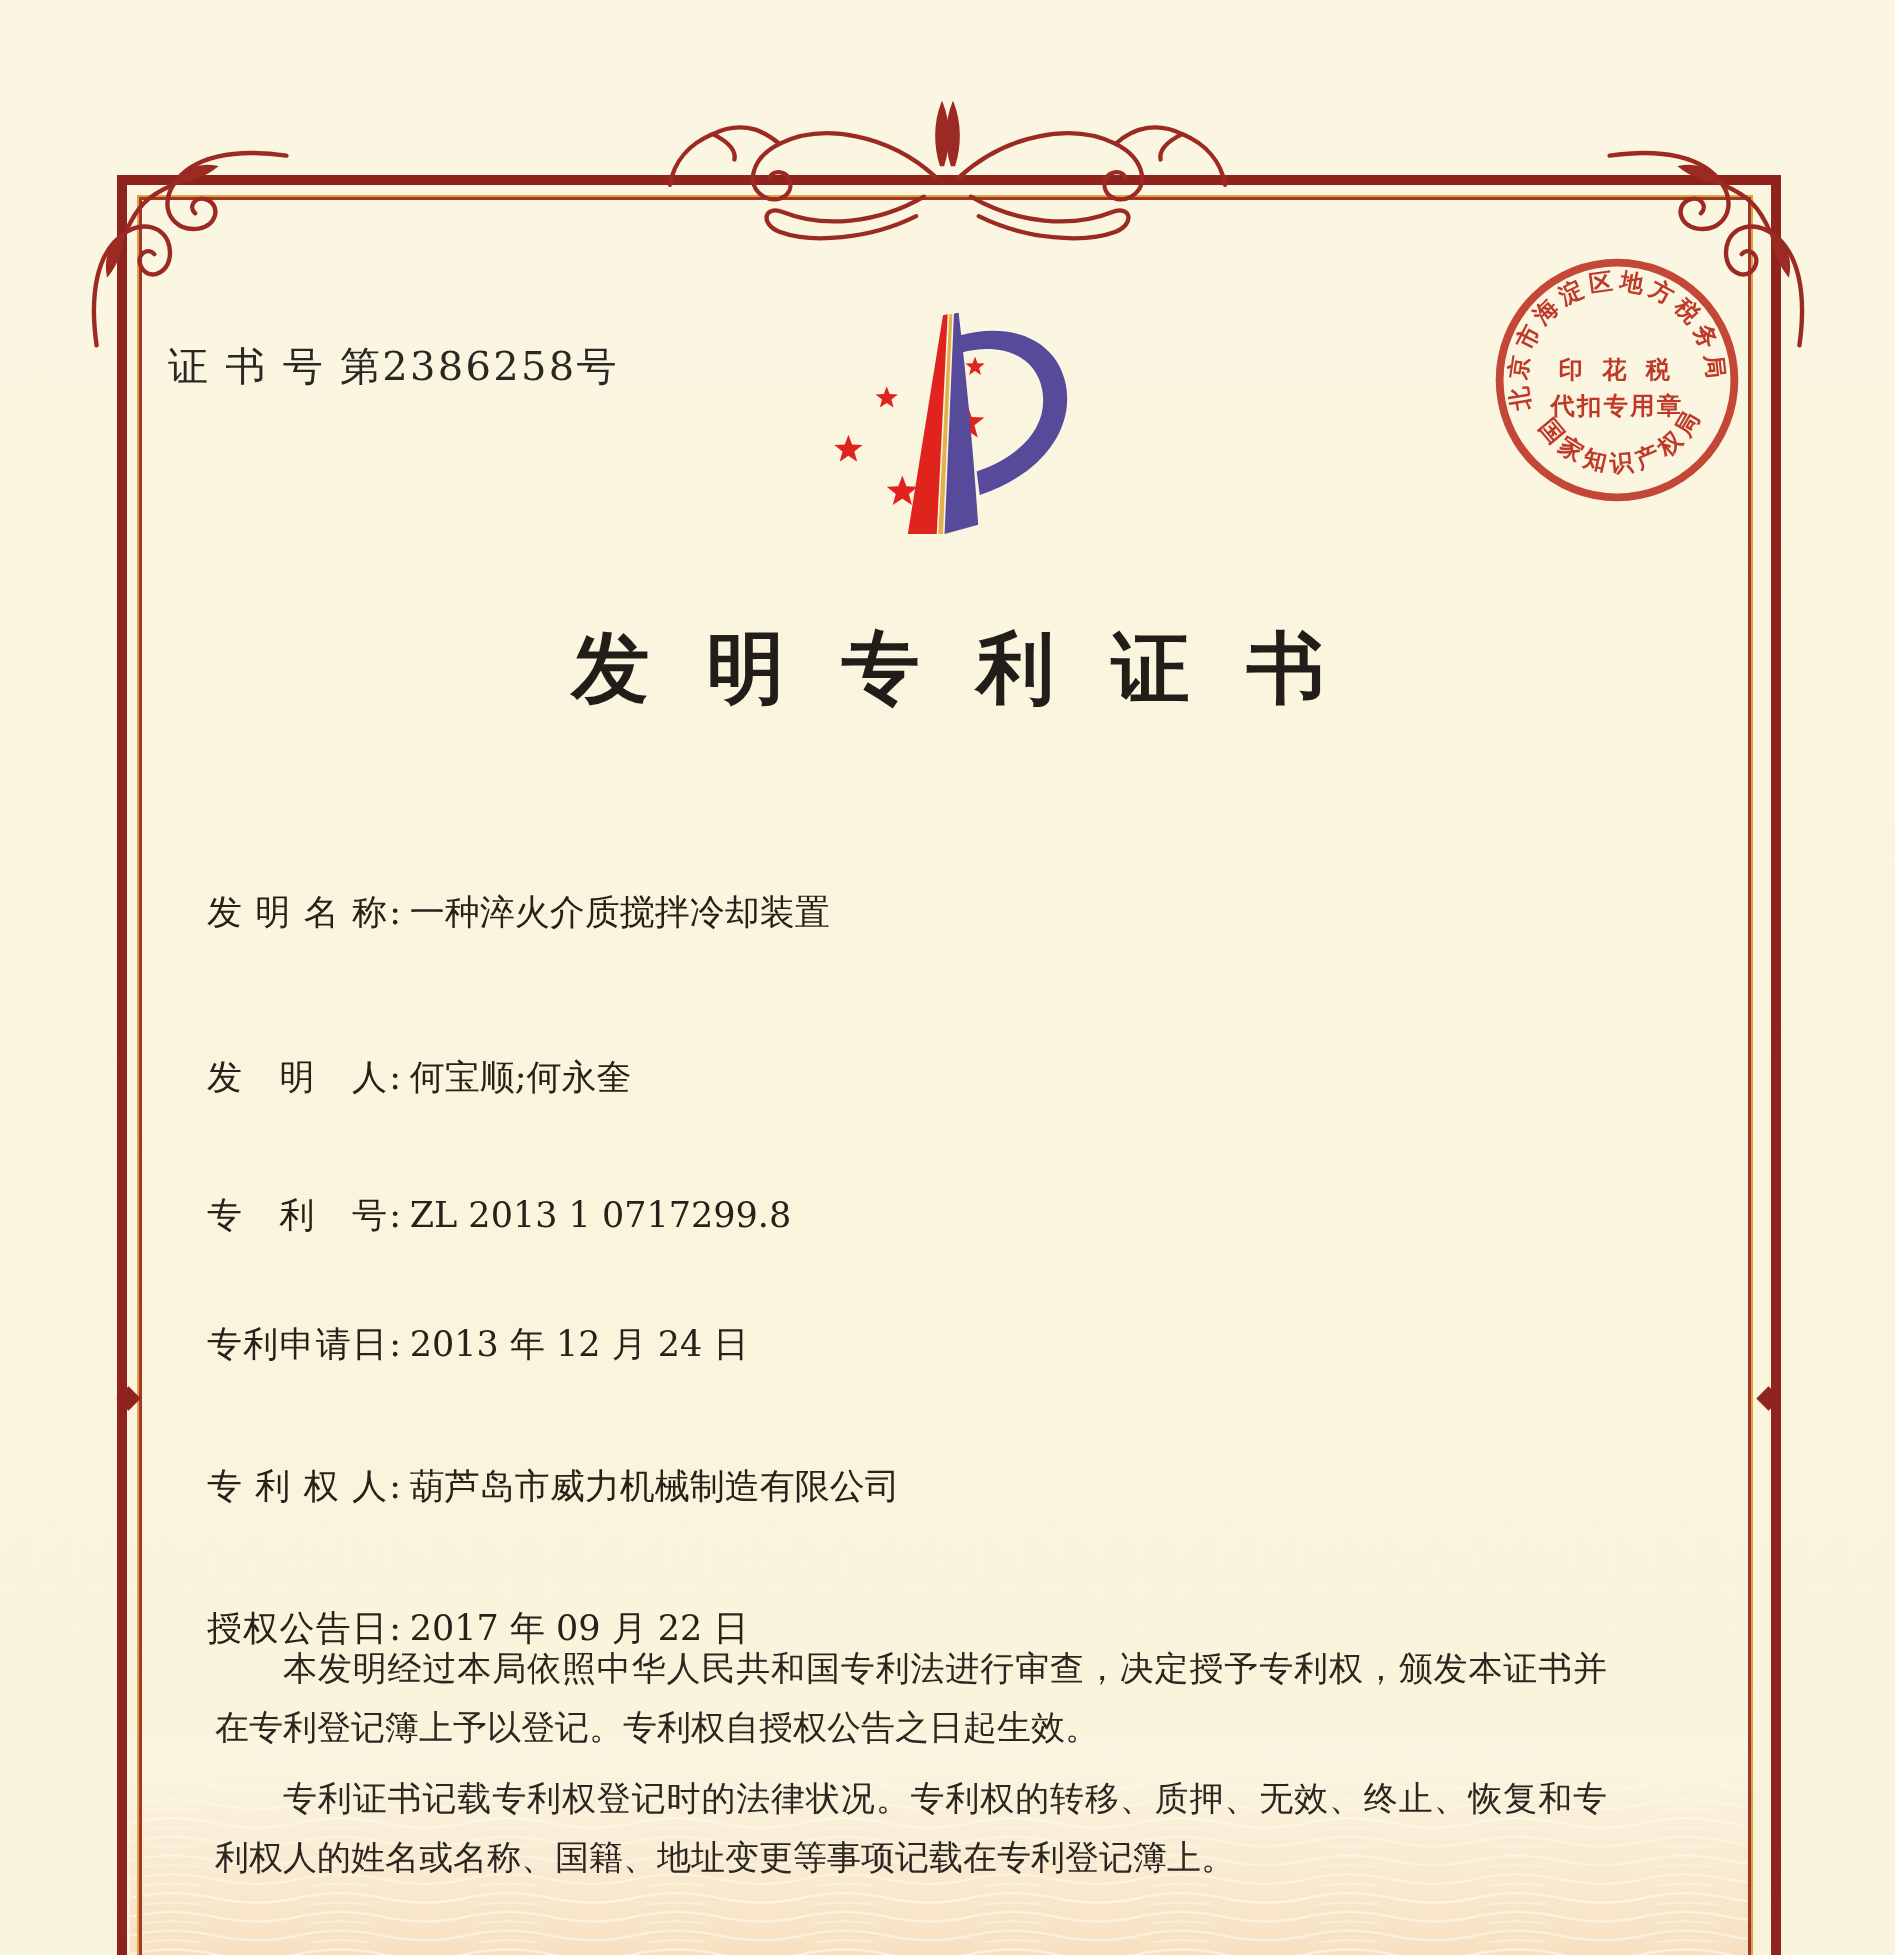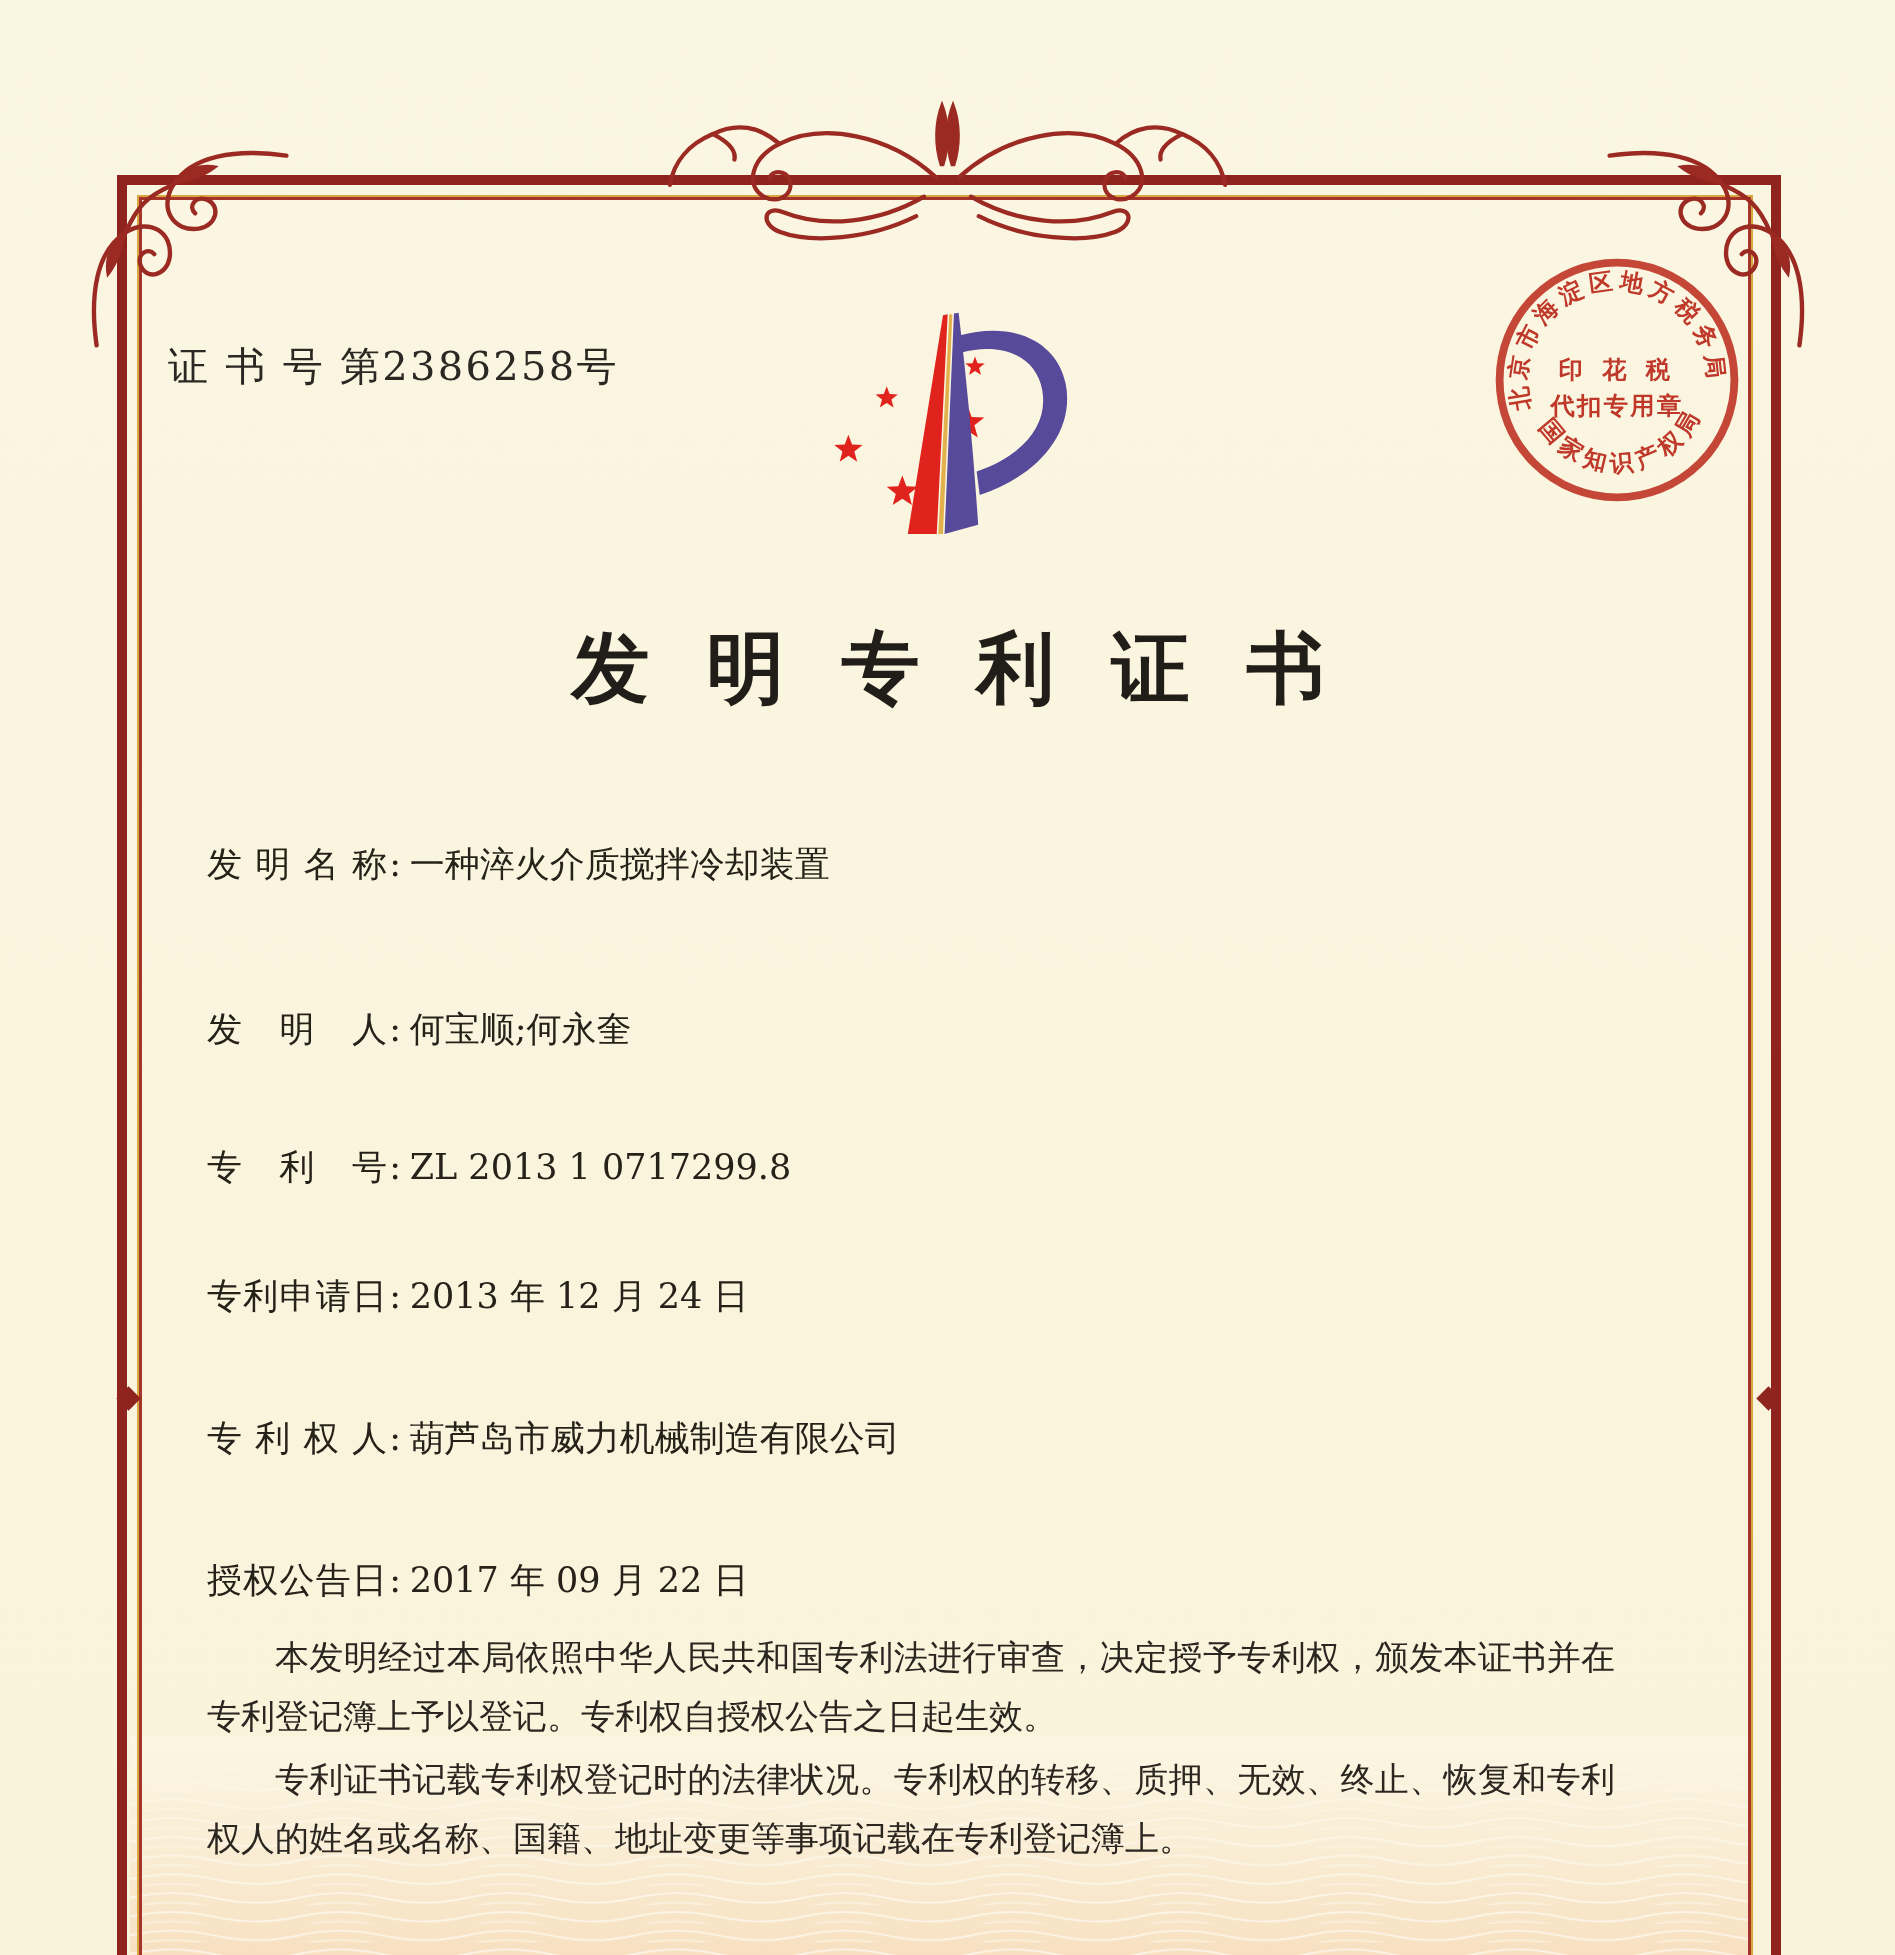--- a/index.html
+++ b/index.html
@@ -10,24 +10,24 @@
   }
   .abs{position:absolute;}
   
   #frame-outer{left:117px;top:175px;width:1644px;height:2425px;border:10.2px solid #8f231e;z-index:2;}
   #frame-inner{left:139px;top:197px;width:1606px;height:2387px;border:3.5px solid #a5342b;outline:2px solid #d8a73f;z-index:2;}
   
   #cert-no{left:168px;top:339px;font-size:40px;letter-spacing:2.3px;color:#2b2722;z-index:3;}
   #patent-title{left:0;top:617px;width:100%;text-align:center;font-size:78px;font-weight:600;
     letter-spacing:57px;text-indent:57px;color:#211d18;z-index:3;}
   .field-row{left:207px;width:1525px;font-size:35px;line-height:1.15;z-index:3;white-space:nowrap;}
-  .flabel{display:inline-block;width:180px;text-align:justify;text-align-last:justify;}
+  .flabel{display:inline-block;width:180px;text-align:justify;text-align-last:justify;margin-top:48px;}
   .fcolon{display:inline-block;margin:0 8.6px 0 2.3px;}
   #notice{left:203px;top:1627px;width:1416px;font-size:34px;line-height:59px;text-align:justify;z-index:3;color:#2b2620;}
-  #notice p{margin:4px;text-indent:2em;font-family:Liberation Mono, monospace;}
+  #notice p{margin:12px;text-indent:2em;}
   
   #wave-layer{left:130px;top:1736px;width:1619px;height:872px;z-index:1;}
   #cnipa-logo{left:814px;top:290px;width:283px;height:259px;z-index:3;}
   #tax-stamp{left:1482px;top:245px;width:270px;height:270px;z-index:3;mix-blend-mode:multiply;}
   .ornament{z-index:2;}
   #dragons-top{left:614px;top:93px;width:667px;height:176px;}
   .corner{width:219px;height:219px;}
   #corner-tl{left:82px;top:141px;}
   #corner-tr{left:1595px;top:141px;transform:rotate(90deg);}
   .side-accent{width:47px;height:47px;z-index:2;}

